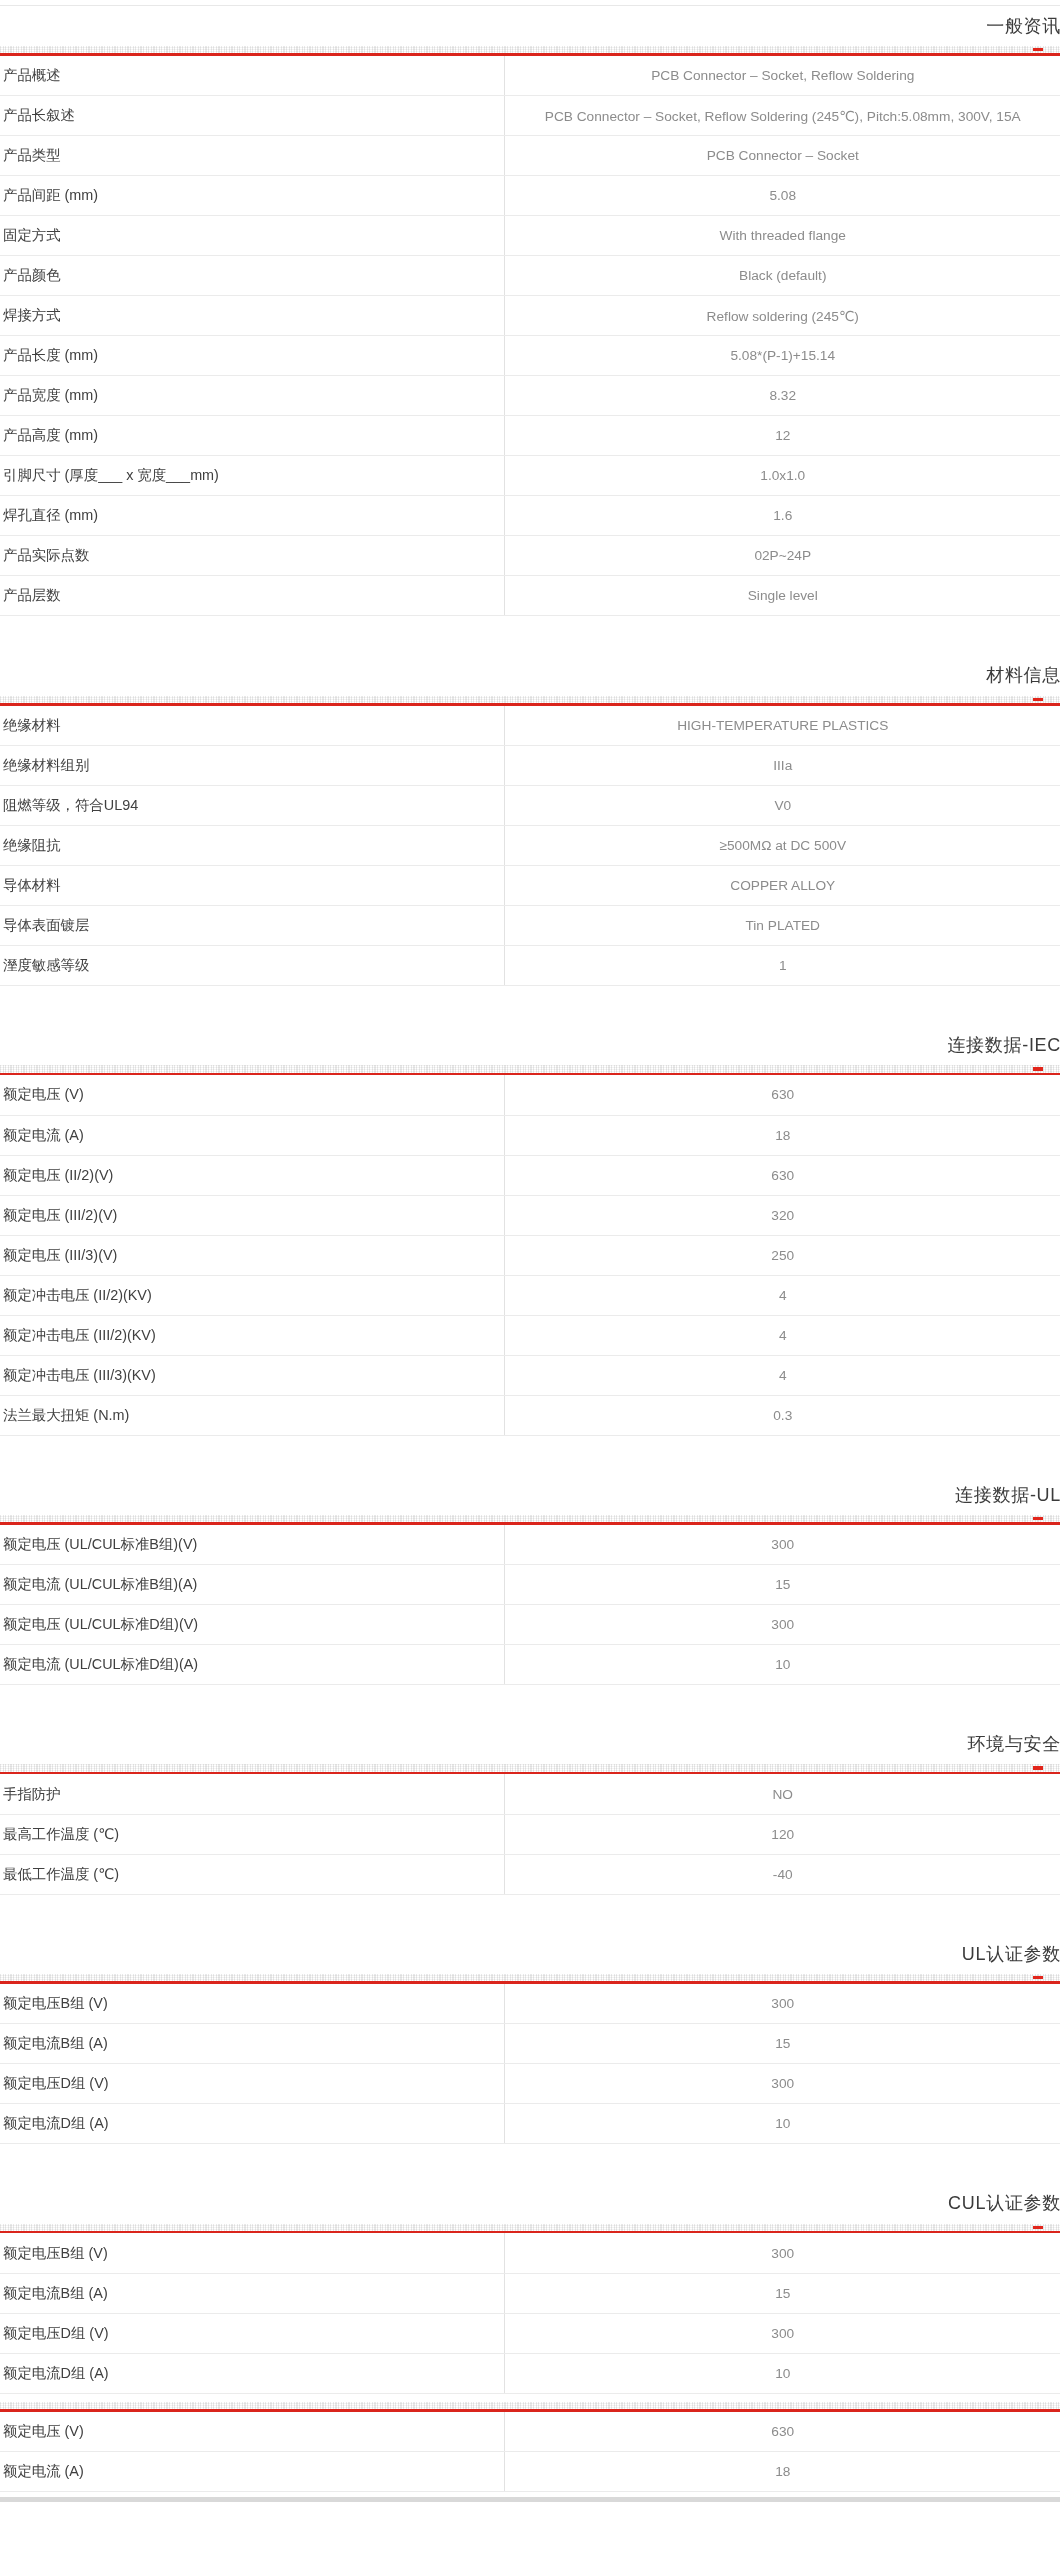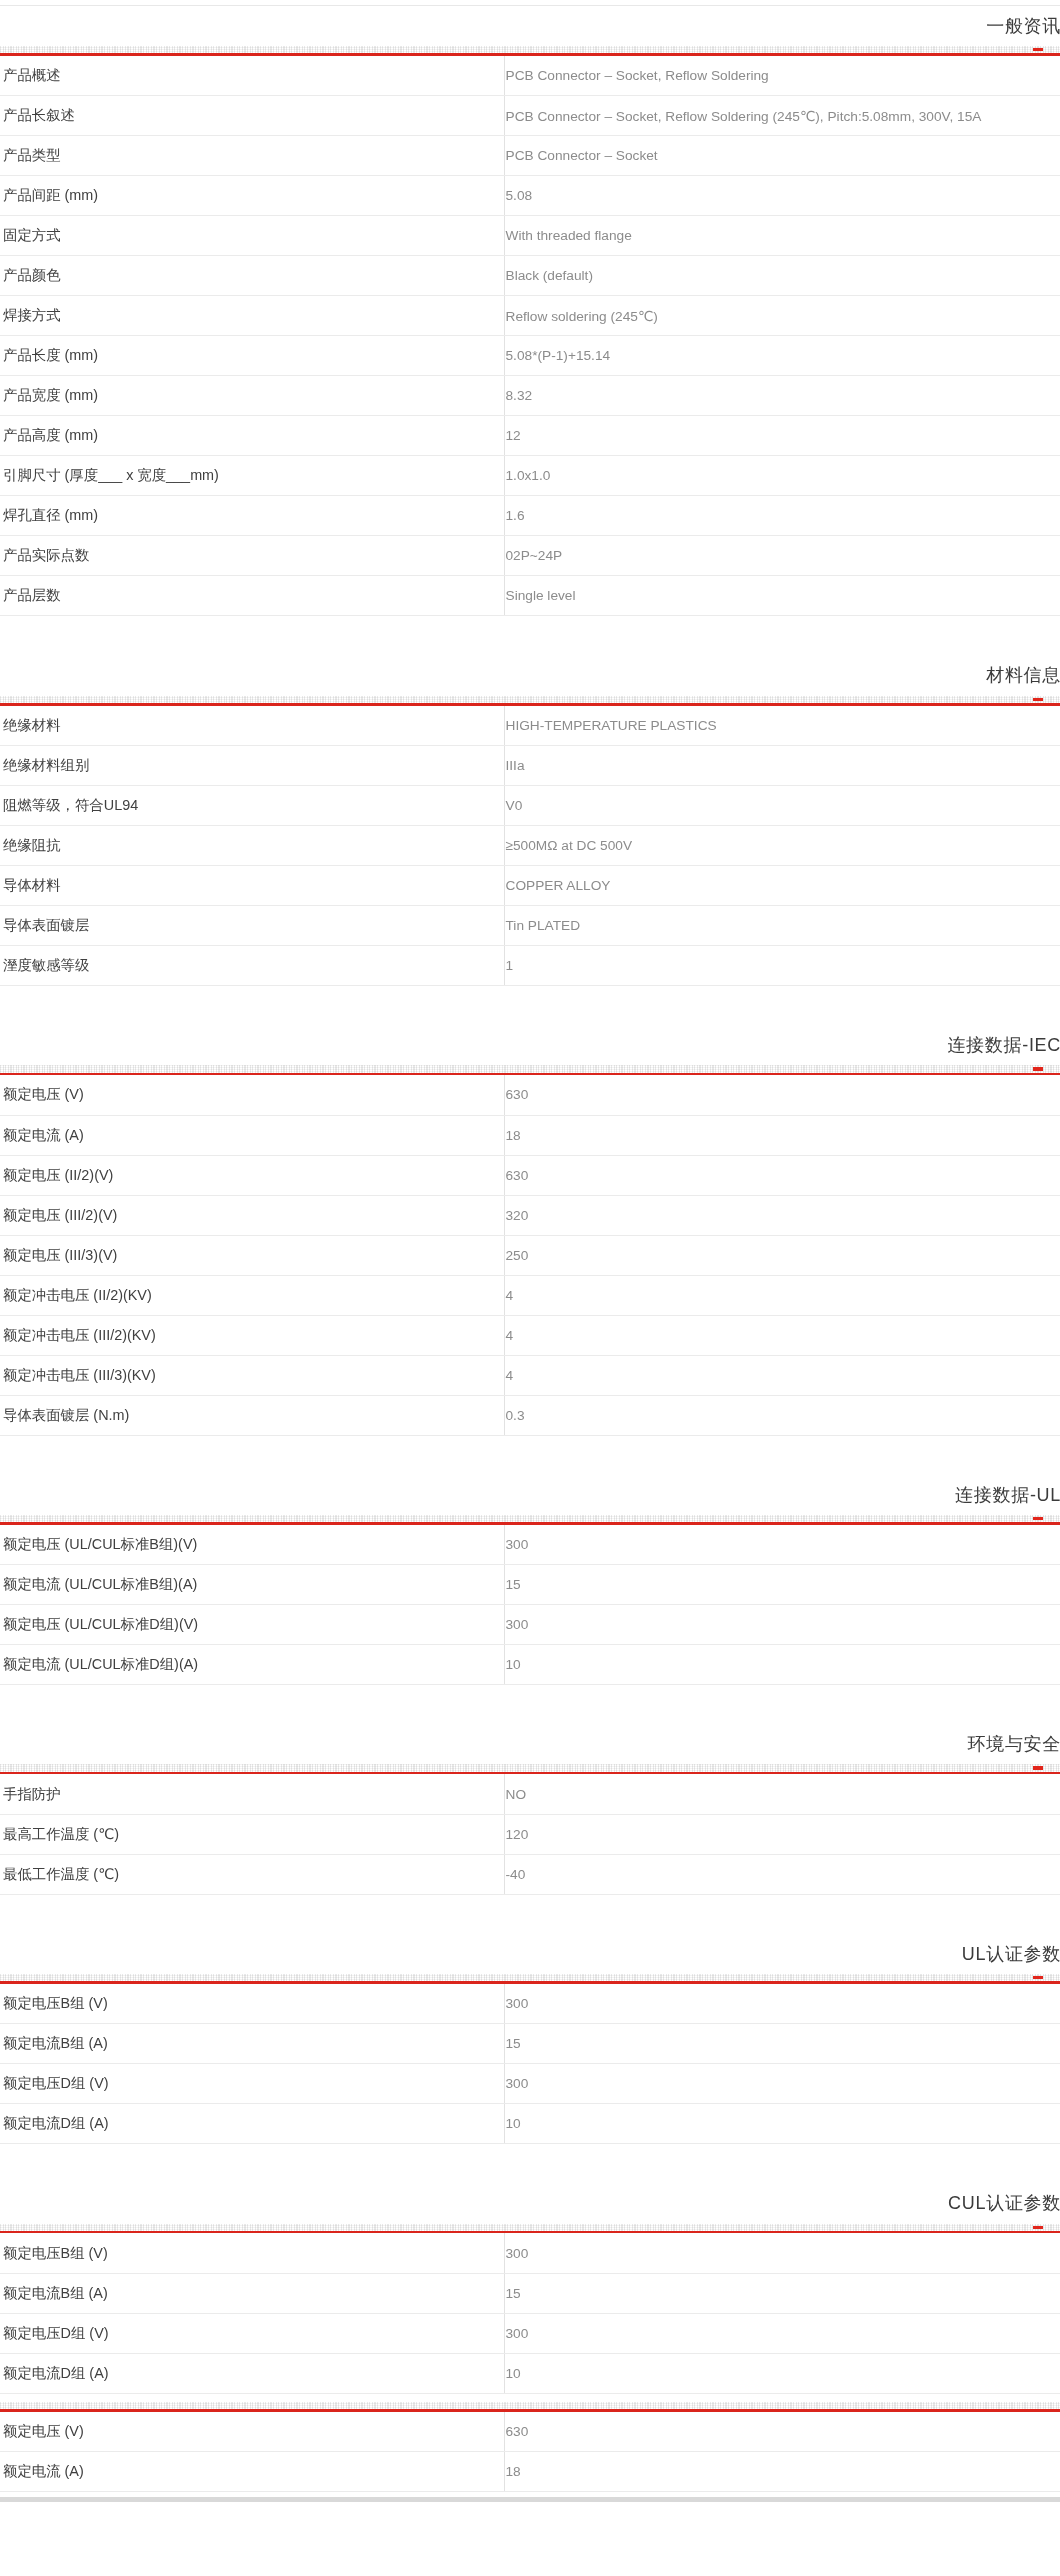--- a/index.html
+++ b/index.html
@@ -74,20 +74,21 @@
   td.label-cell {
     width: 504px;
     border-right: 1.3px solid #e2e2e2;
     padding-left: 3px;
     font-size: 14.4px;
     color: #404040;
     font-weight: 400;
   }
   td.value-cell {
     width: 557px;
+    text-align: center;
     font-size: 13.7px;
     color: #8c8c8c;
     font-weight: 400;
   }
   .bottom-strip {
     margin-top: 5.2px;
     height: 4.6px;
     background: #d9d9d9;
   }
 </style>
@@ -269,21 +270,21 @@
     <td class="label-cell">额定冲击电压 (III/2)(KV)</td>
     <td class="value-cell">4</td>
   </tr>
 
   <tr class="spec-row">
     <td class="label-cell">额定冲击电压 (III/3)(KV)</td>
     <td class="value-cell">4</td>
   </tr>
 
   <tr class="spec-row">
-    <td class="label-cell">导体表面镀层 (N.m)</td>
+    <td class="label-cell">法兰最大扭矩 (N.m)</td>
     <td class="value-cell">0.3</td>
   </tr>
 </tbody>
     </table>
   </section>
 
   <section class="spec-section">
     <div class="section-header">
       <h2 class="section-title">连接数据-UL</h2>
       <span class="collapse-toggle" title=""></span>

